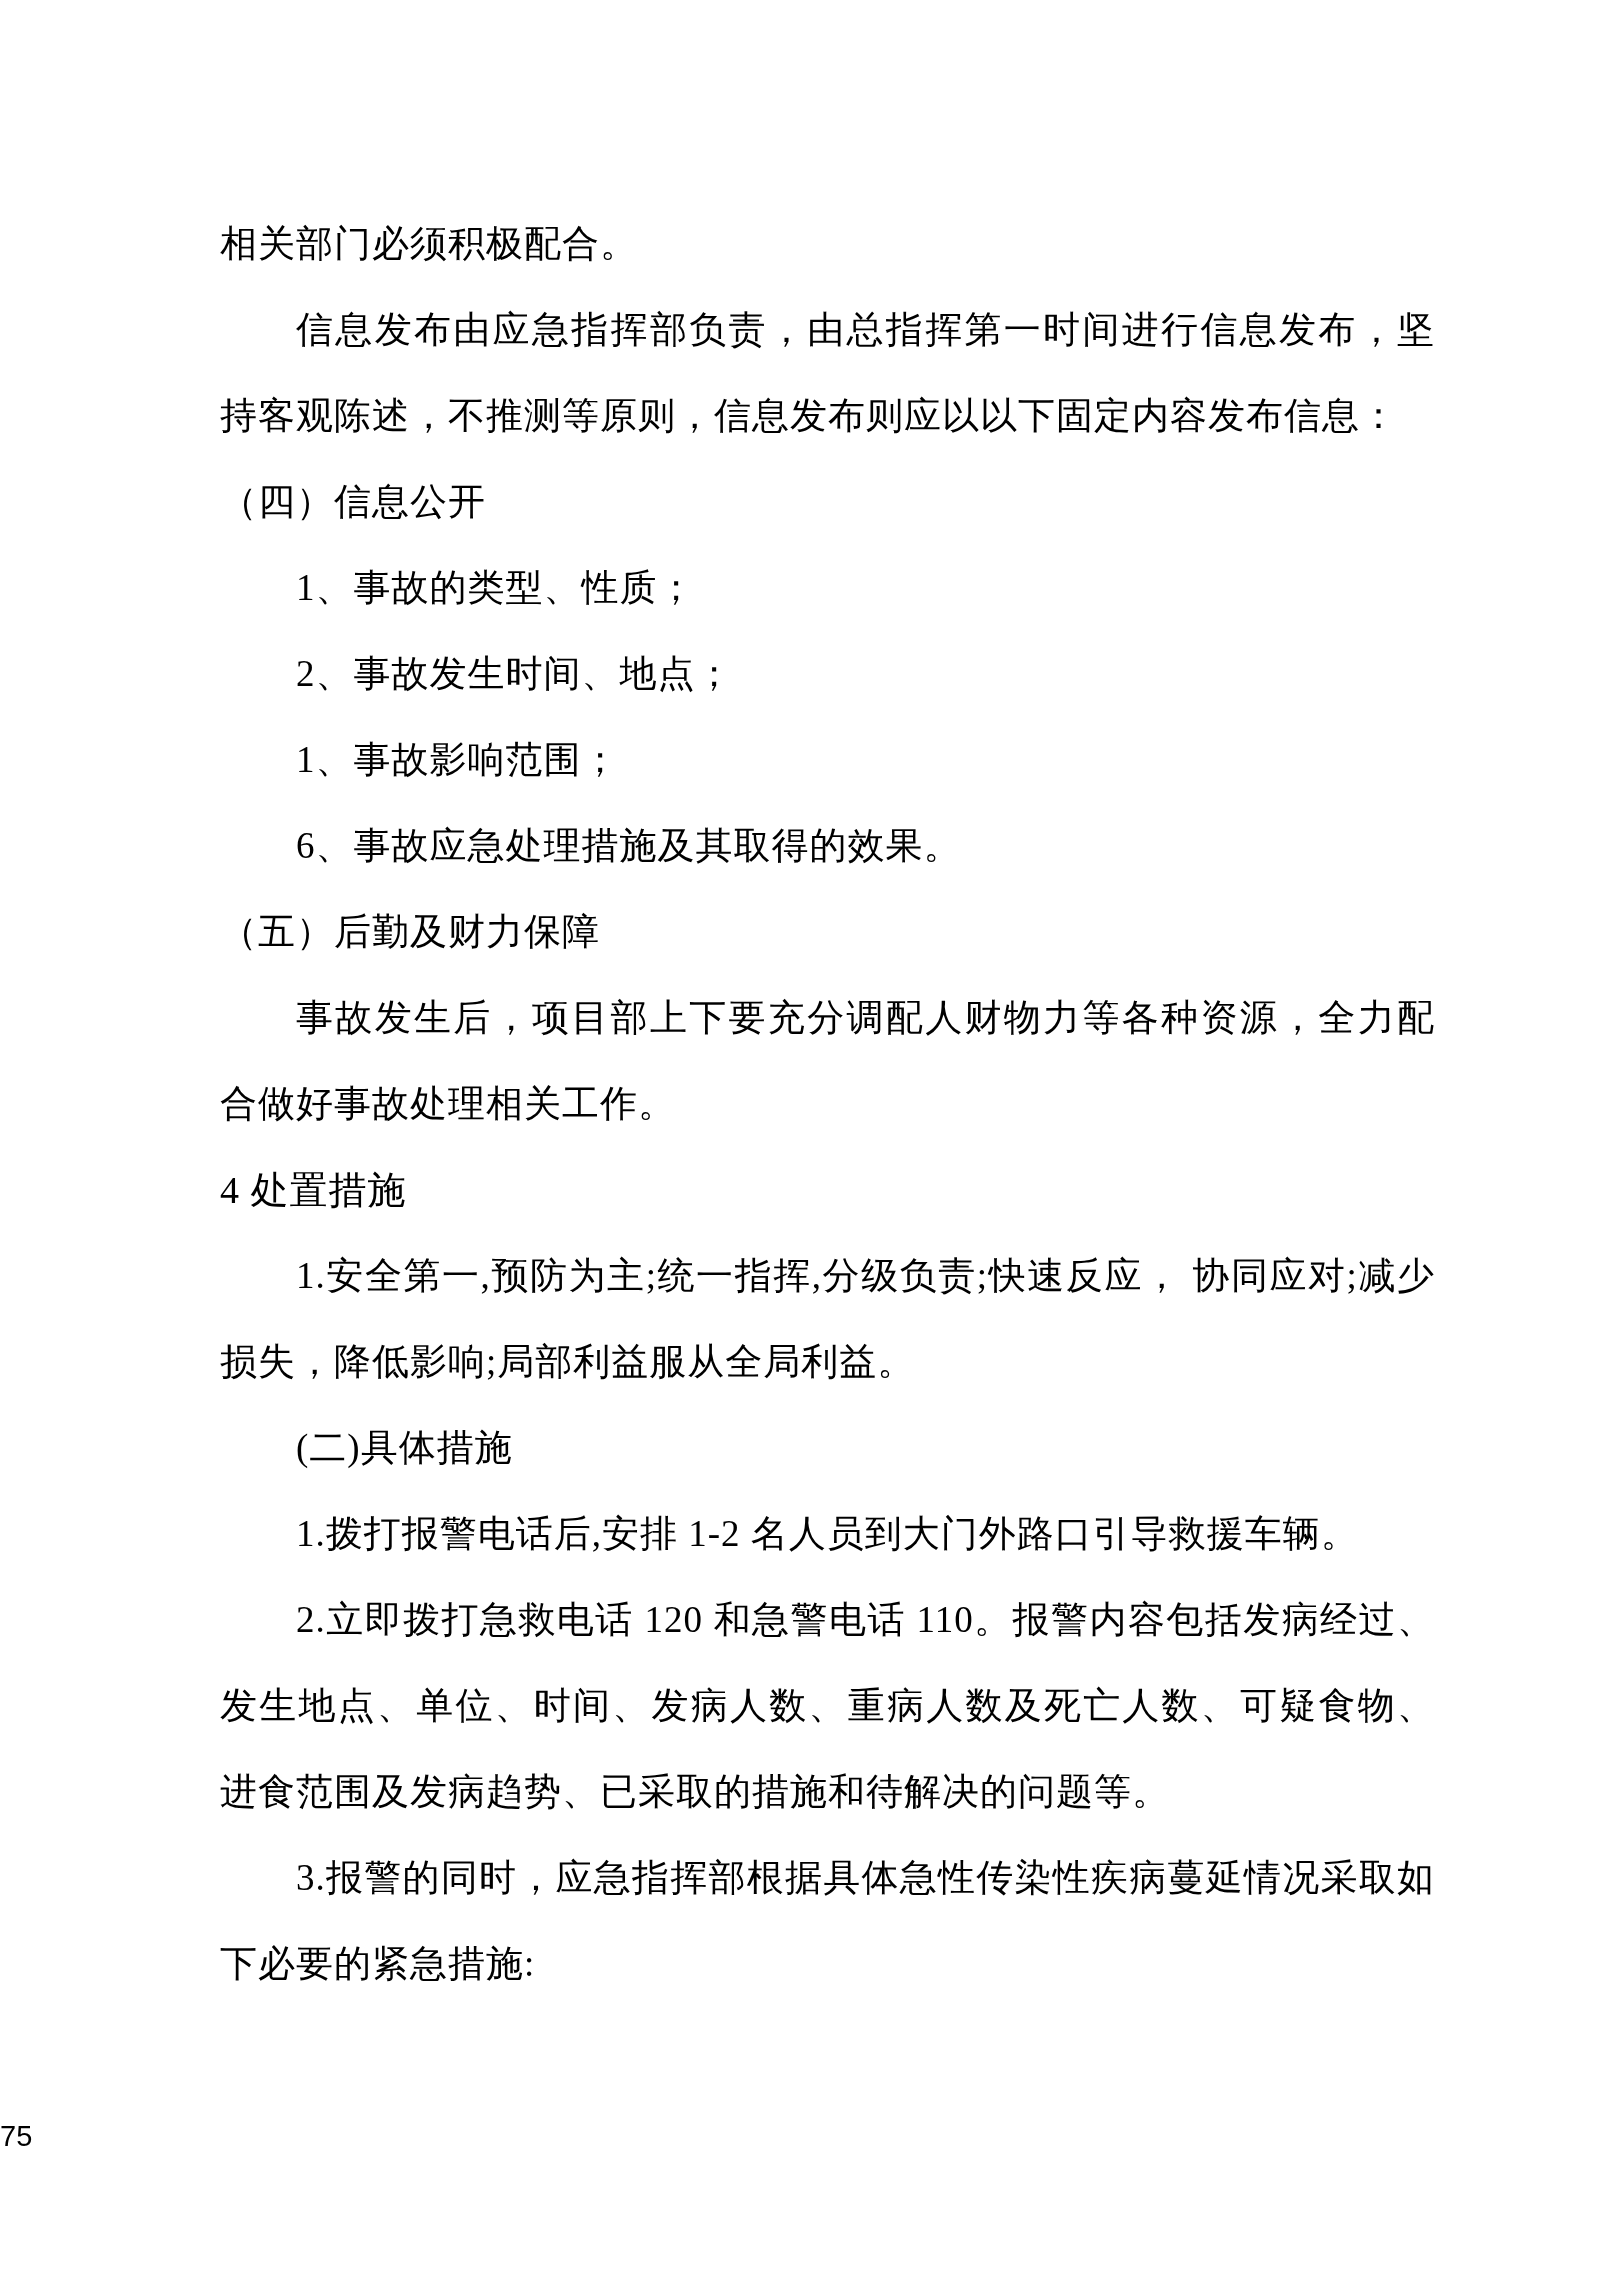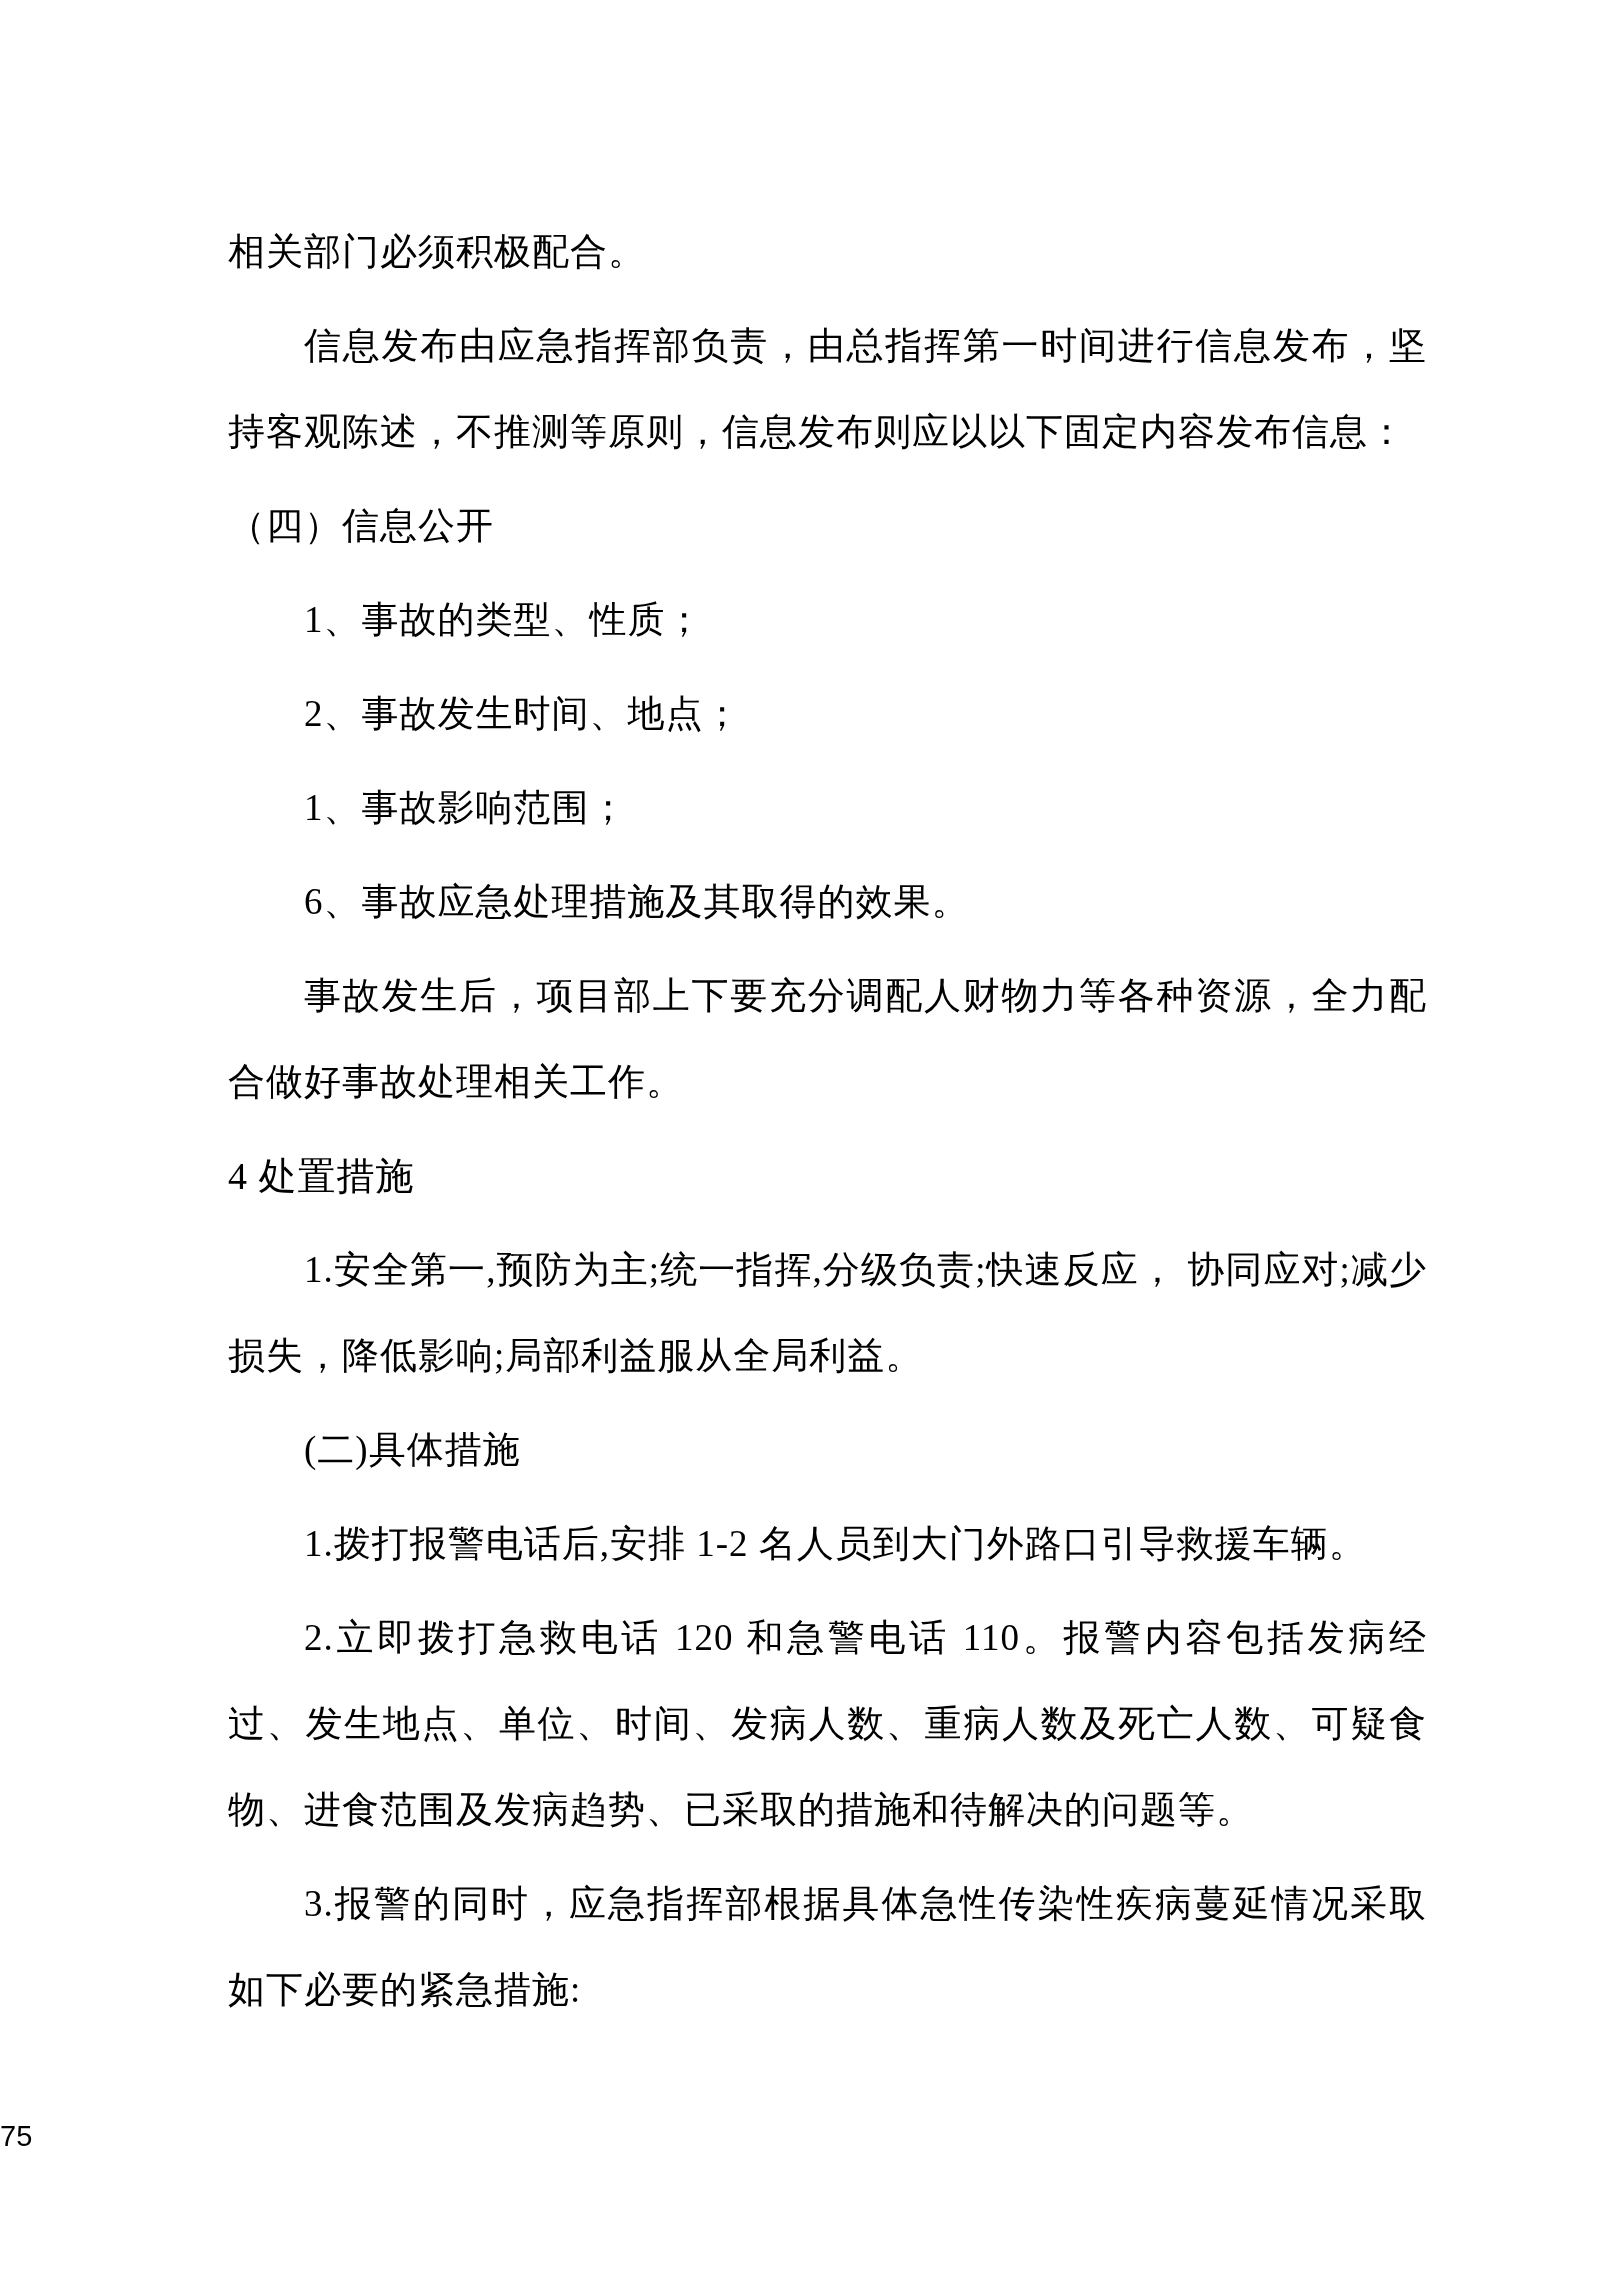--- a/index.html
+++ b/index.html
@@ -11,21 +11,21 @@
     position: relative;
     width: 1620px;
     height: 2292px;
     background: #ffffff;
     box-sizing: border-box;
     padding: 201px 185px 0 220px;
     color: #000000;
     font-family: "Liberation Serif", "DejaVu Serif", serif;
   }
   .para {
-    margin: 8px;
+    margin: 0;
     font-size: 37px;
     line-height: 86px;
     letter-spacing: 1px;
     text-align: justify;
     text-justify: inter-character;
     word-break: break-all;
   }
   .indent {
     text-indent: 76px;
   }
@@ -51,20 +51,21 @@
 
 <div class="page">
 
   <p class="para">相关部门必须积极配合。</p>
   <p class="para indent">信息发布由应急指挥部负责，由总指挥第一时间进行信息发布，坚持客观陈述，不推测等原则，信息发布则应以以下固定内容发布信息：</p>
   <p class="para">（四）信息公开</p>
   <p class="para indent">1、事故的类型、性质；</p>
   <p class="para indent">2、事故发生时间、地点；</p>
   <p class="para indent">1、事故影响范围；</p>
   <p class="para indent">6、事故应急处理措施及其取得的效果。</p>
+  <p class="para">（五）后勤及财力保障</p>
   <p class="para indent">事故发生后，项目部上下要充分调配人财物力等各种资源，全力配合做好事故处理相关工作。</p>
   <p class="para chapter">4 处置措施</p>
   <p class="para indent">1.安全第一,预防为主;统一指挥,分级负责;快速反应， 协同应对;减少损失，降低影响;局部利益服从全局利益。</p>
   <p class="para indent">(二)具体措施</p>
   <p class="para indent">1.拨打报警电话后,安排 1-2 名人员到大门外路口引导救援车辆。</p>
   <p class="para indent">2.立即拨打急救电话 120 和急警电话 110。报警内容包括发病经过、发生地点、单位、时间、发病人数、重病人数及死亡人数、可疑食物、进食范围及发病趋势、已采取的措施和待解决的问题等。</p>
   <p class="para indent">3.报警的同时，应急指挥部根据具体急性传染性疾病蔓延情况采取如下必要的紧急措施:</p>
 
   <div class="footer">75</div>
 

